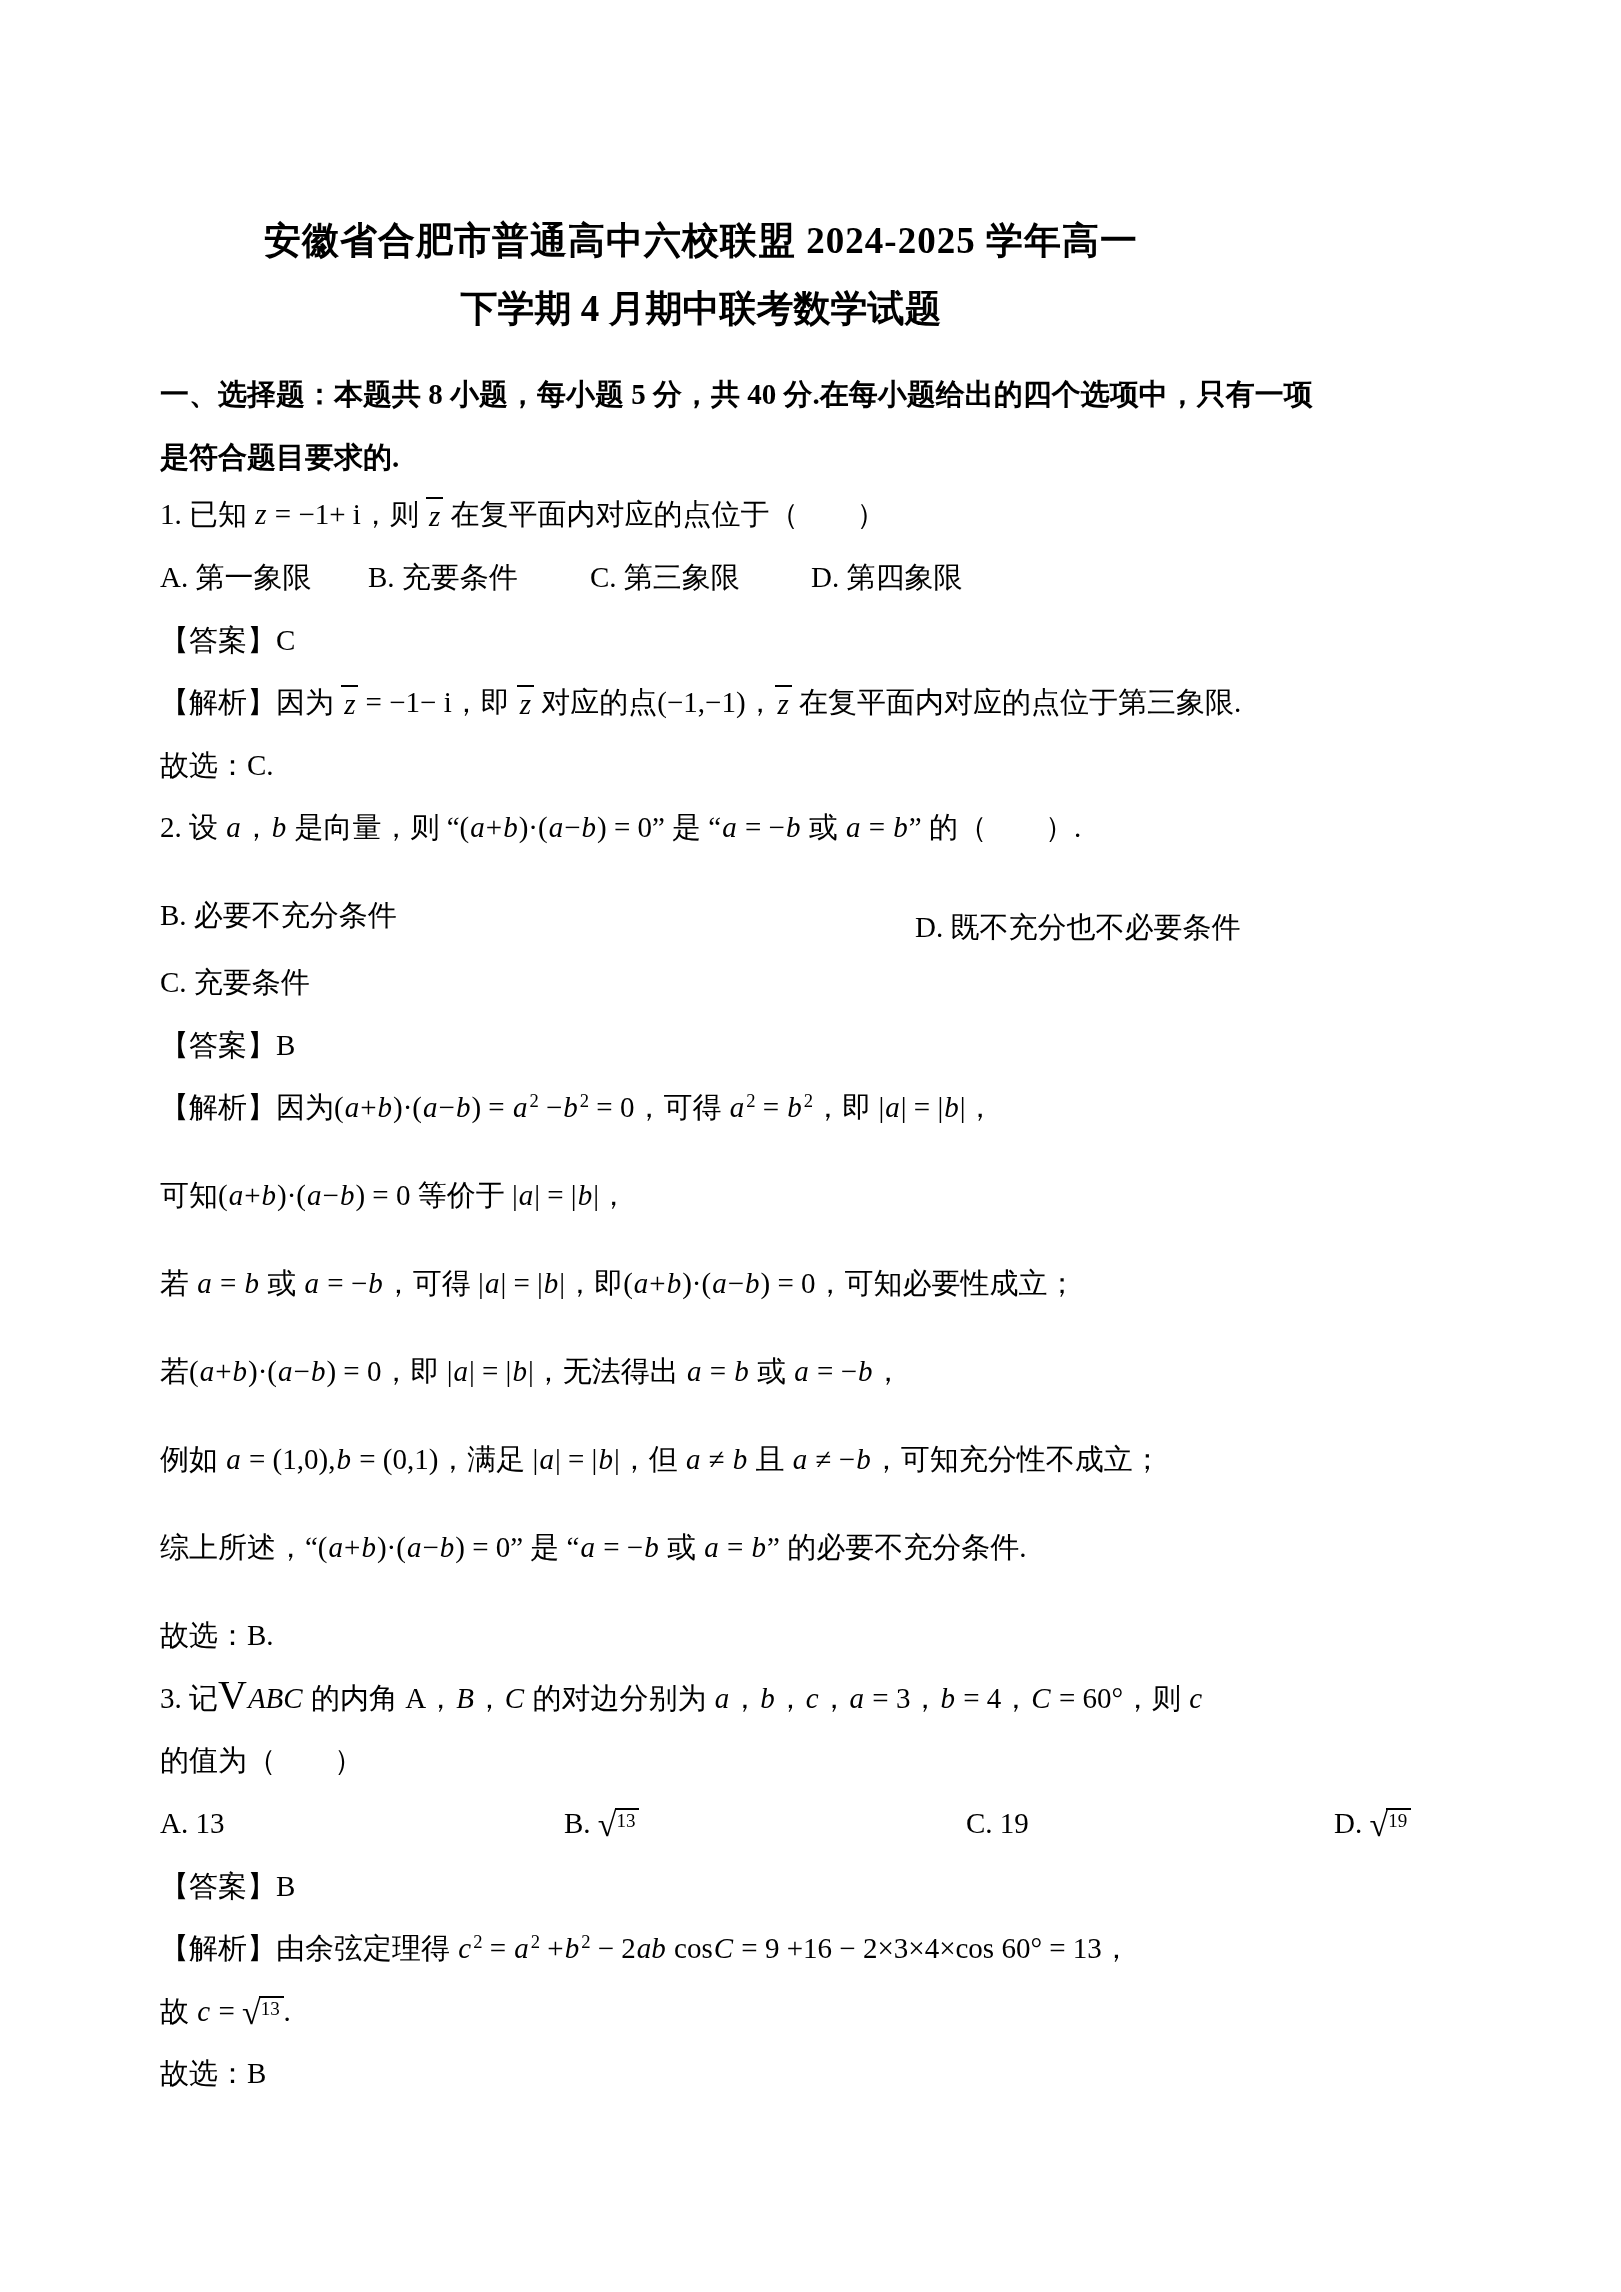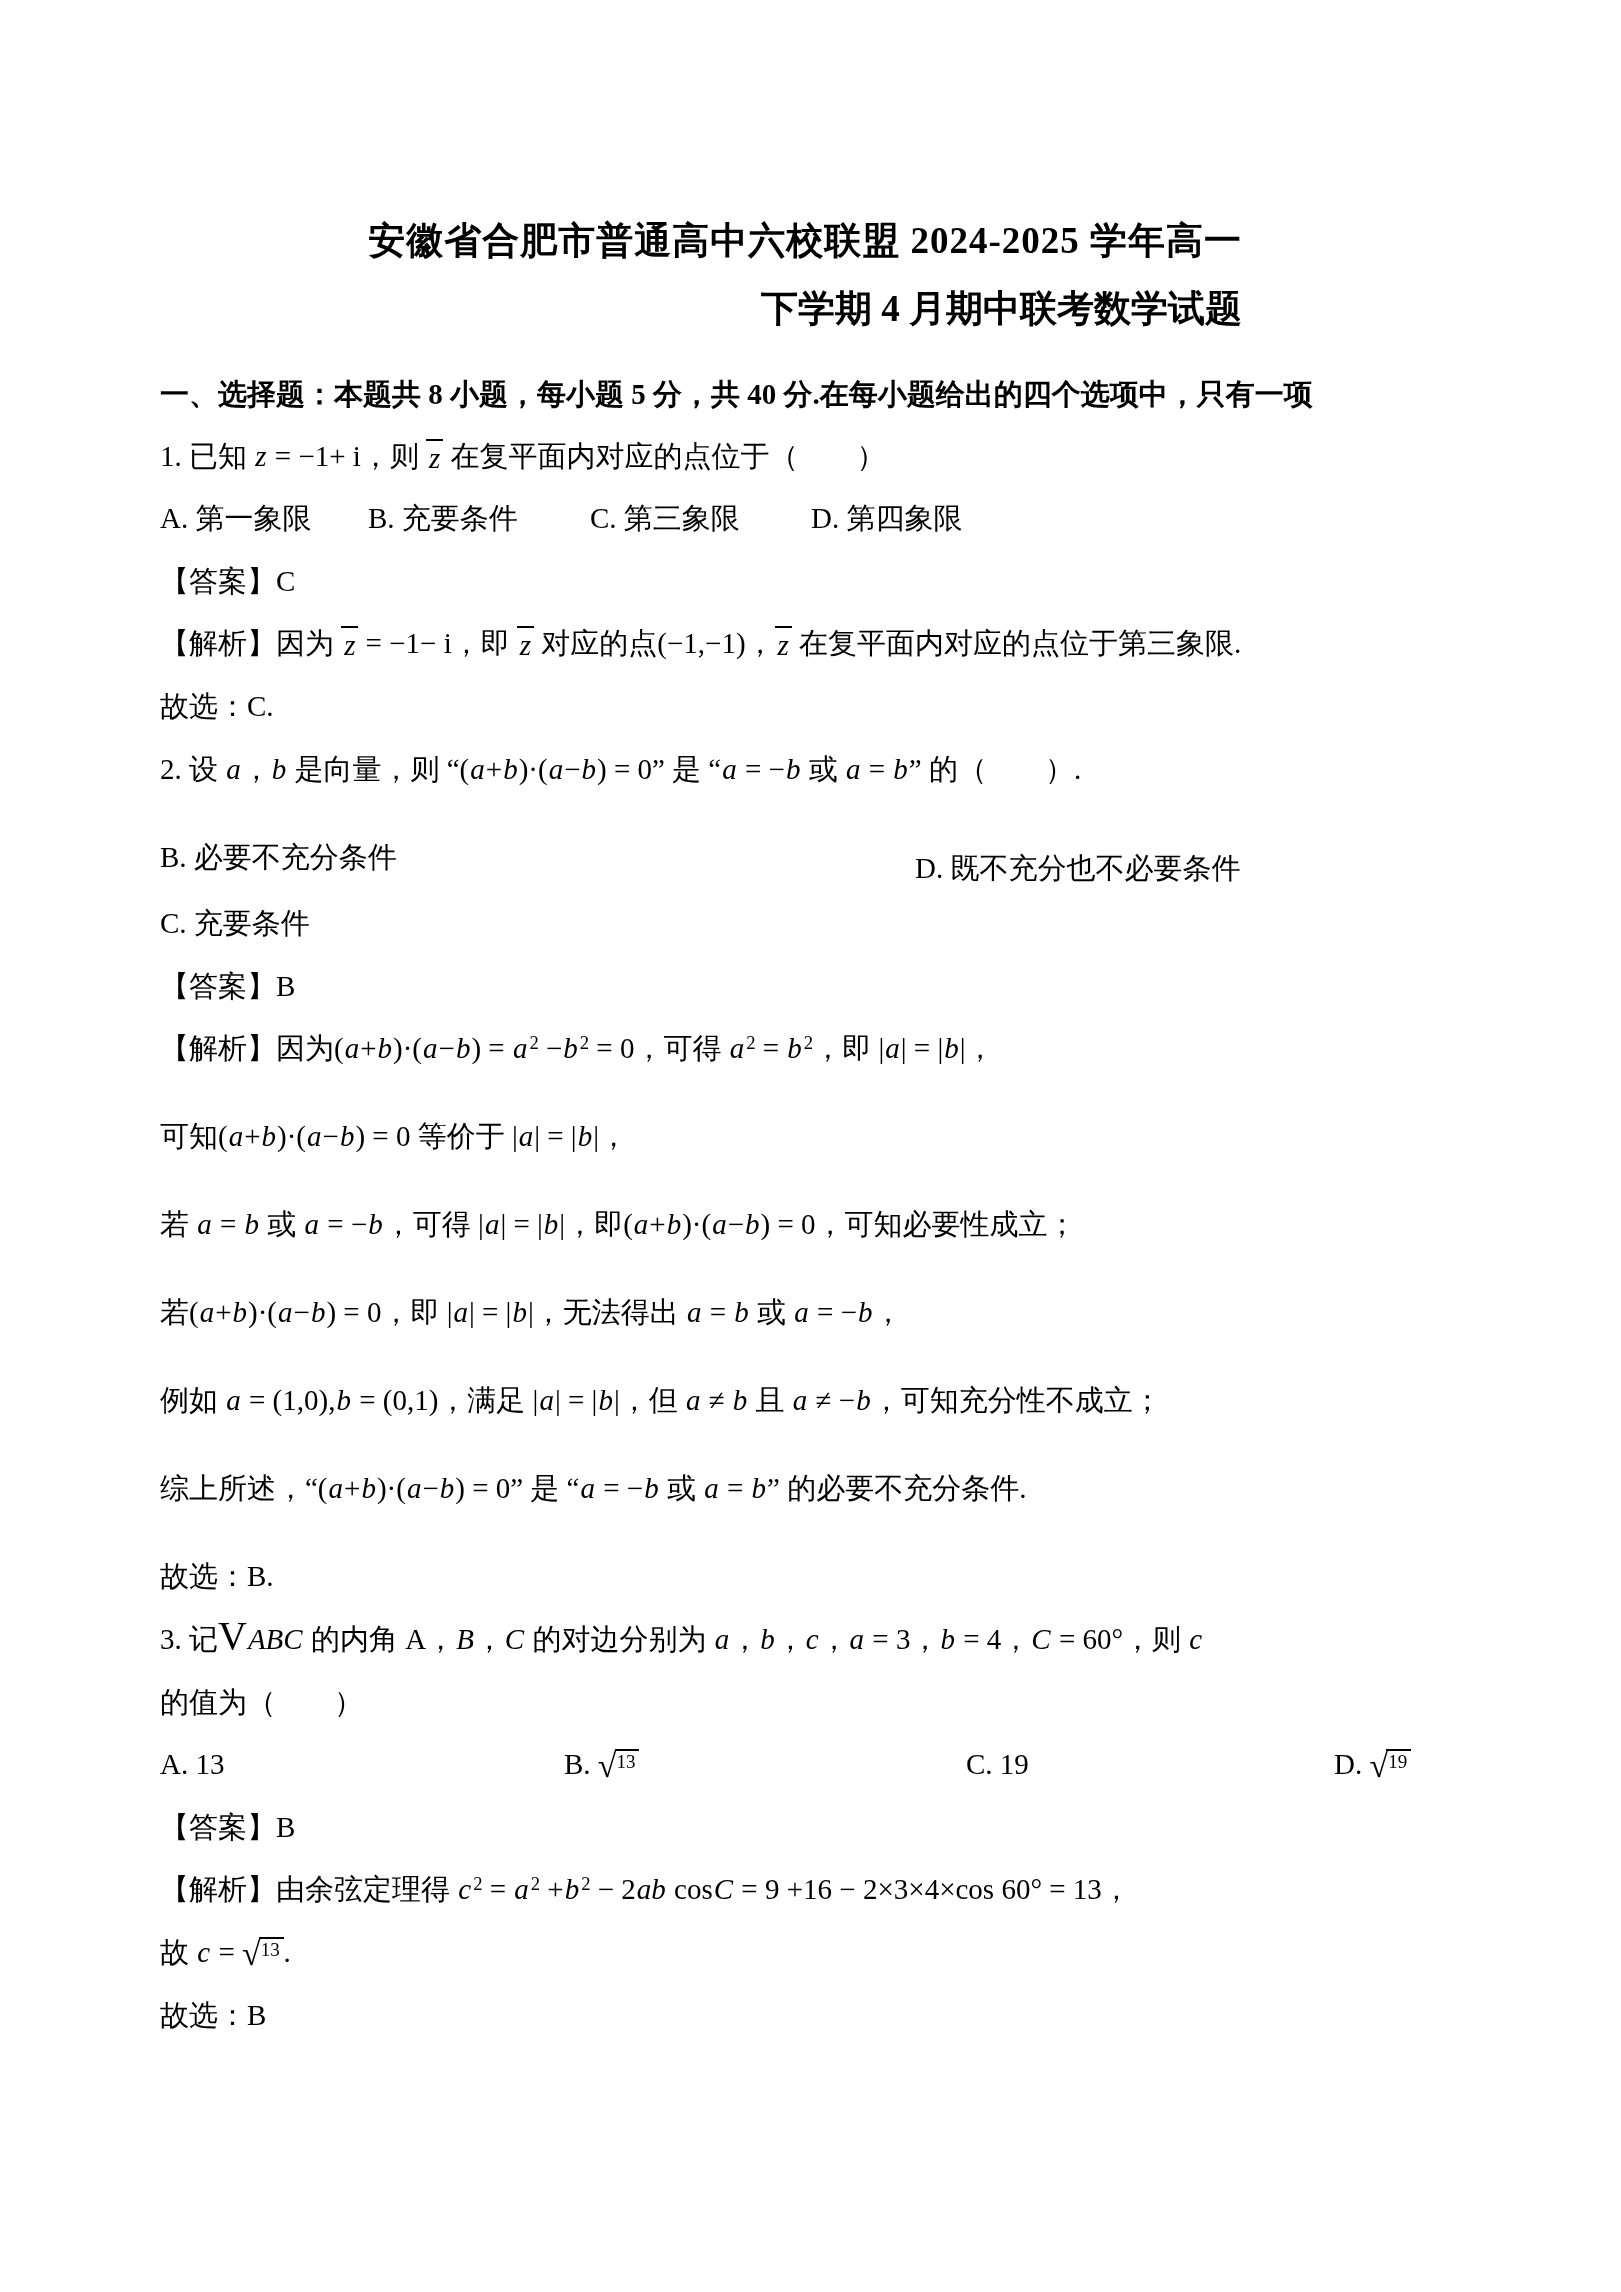--- a/index.html
+++ b/index.html
@@ -7,21 +7,21 @@
     position:relative;
     width:1621px; height:2293px;
     margin:0 auto;
     background:#ffffff;
     overflow:hidden;
     box-sizing:border-box;
     padding:222px 155px 0 160px;
     font-family:"Liberation Serif","DejaVu Serif",serif;
     color:#000;
   }
-  .title-wrap {width:1082px; text-align:right;}
+  .title-wrap {width:1082px; text-align:center;}
   .doc-title {font-size:37px; font-weight:bold; line-height:1.05; white-space:nowrap;}
   .doc-title.l1 {margin-bottom:29px; letter-spacing:1px;}
   .doc-title.l2 {margin-bottom:43px;}
   .line {font-size:29px; line-height:43px; margin-bottom:19.6px; white-space:nowrap;}
   .sec  {font-weight:bold; line-height:45px; margin-bottom:18px;}
   .sec.last {margin-bottom:13.7px;}
   .fm {margin-bottom:45px;}      
   .opts {display:grid; margin-bottom:19.6px;}
   .opts-q1 {grid-template-columns:208px 222px 221px auto;margin-top:16px;}
   .opts-q2 {grid-template-columns:755px auto;}
@@ -43,20 +43,21 @@
 <body>
 
 <div class="page">
 
   <div class="title-wrap">
     <div class="doc-title l1">安徽省合肥市普通高中六校联盟 2024-2025 学年高一</div>
     <div class="doc-title l2">下学期 4 月期中联考数学试题</div>
   </div>
 
   <div class="line sec">一、选择题：本题共 8 小题，每小题 5 分，共 40 分.在每小题给出的四个选项中，只有一项</div>
+  <div class="line sec last">是符合题目要求的.</div>
 
   <div>
     <div class="line"><span class="seg-t">1. 已知 </span><span class="seg-i">z</span><span class="seg-t"> = −1+ i，则 </span><span class="seg-bar">z</span><span class="seg-t"> 在复平面内对应的点位于（　　）</span></div>
     <div class="opts opts-q1">
       <span class="opt"><span class="seg-t">A. 第一象限</span></span>
       <span class="opt"><span class="seg-t">B. 充要条件</span></span>
       <span class="opt"><span class="seg-t">C. 第三象限</span></span>
       <span class="opt"><span class="seg-t">D. 第四象限</span></span>
     </div>
     <div class="line">【答案】C</div>

